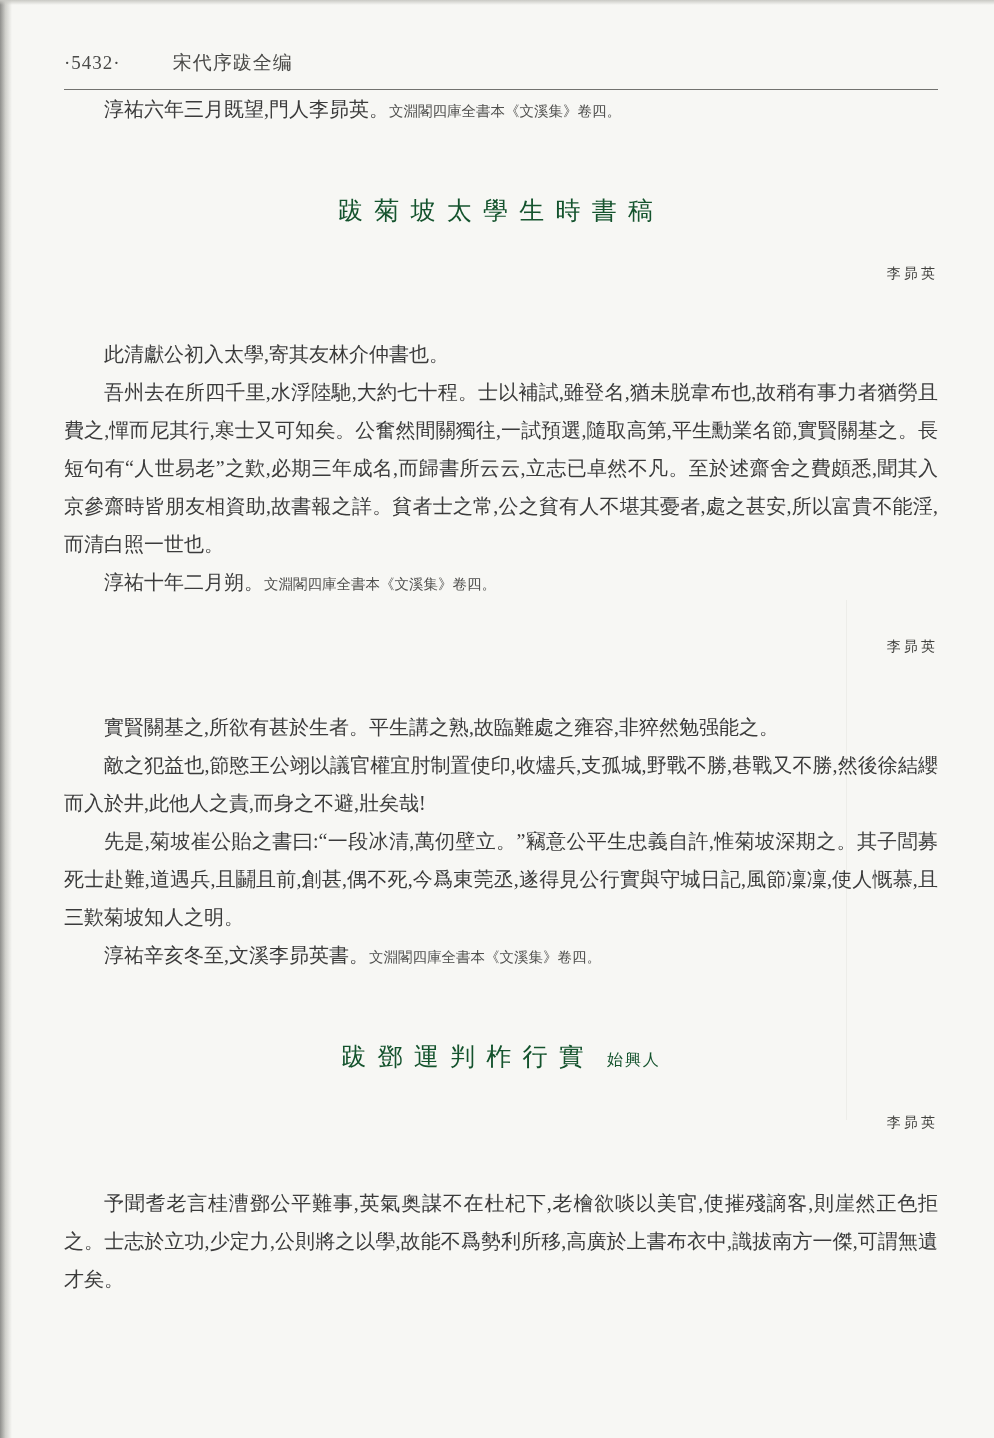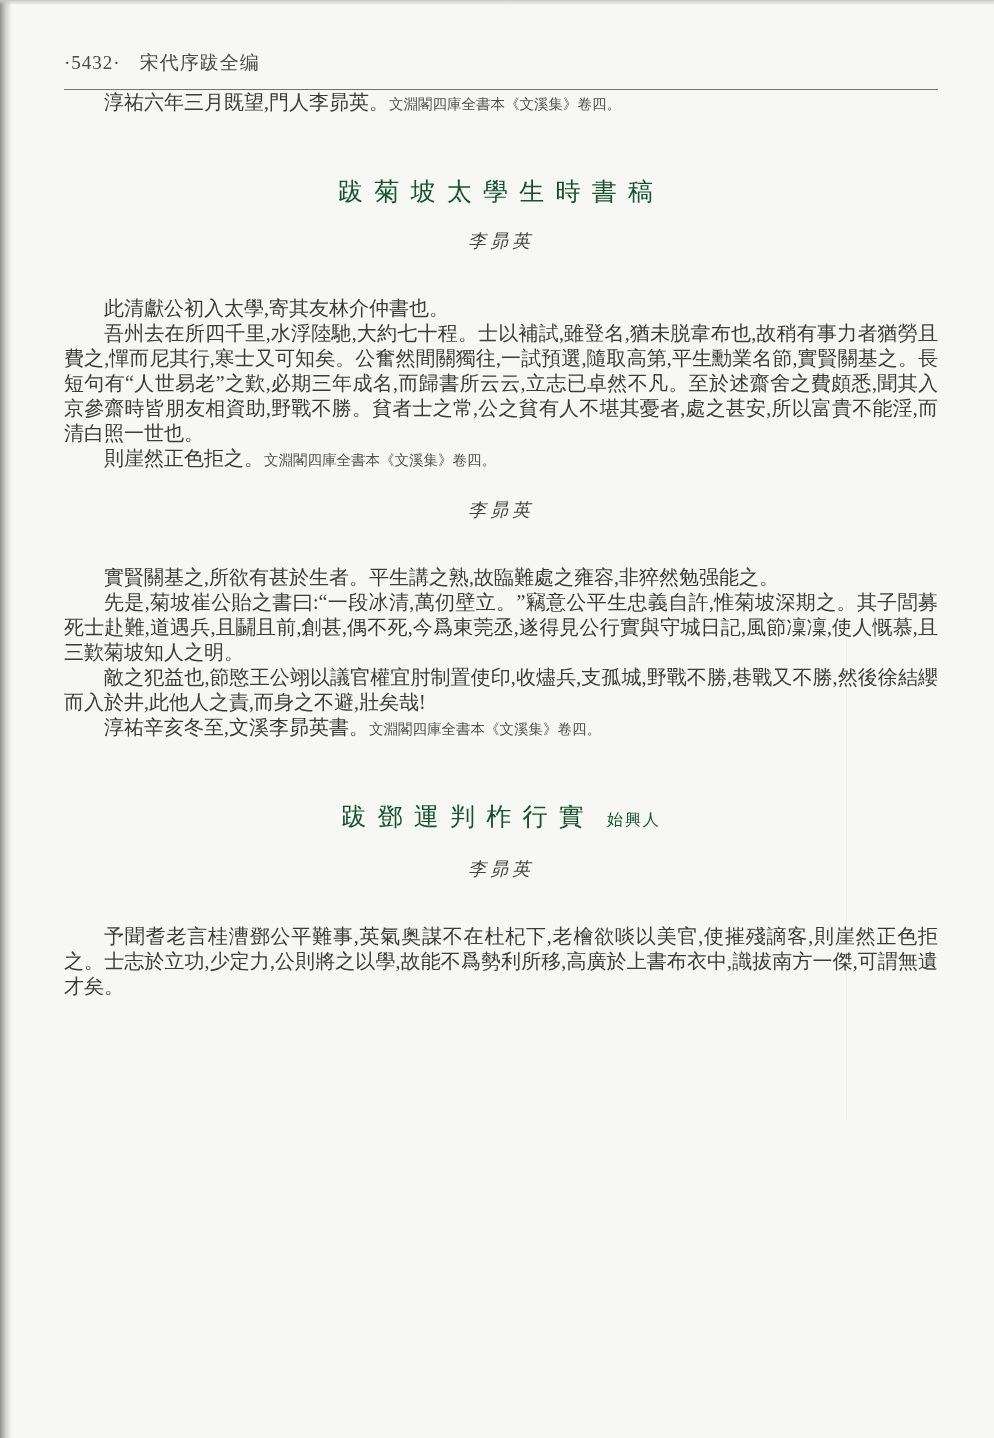--- a/index.html
+++ b/index.html
@@ -20,50 +20,49 @@
     position: absolute; left: 0; top: 0; right: 0; height: 5px;
     background: linear-gradient(to bottom, #c9c9c4, rgba(247,247,244,0));
   }
   .scan-crease {
     position: absolute; left: 846px; top: 600px; height: 520px; width: 1px;
     background: rgba(80,80,70,0.06);
   }
   .page { position: relative; padding: 50px 56px 0 64px; }
 
   .header {
-    display: flex; align-items: baseline; gap: 19px;
+    display: flex; align-items: baseline; gap: 52px;
     font-size: 19px; color: #4a4a48; letter-spacing: 1px;
   }
   .rule {
     border: none; border-top: 1.6px solid #72726f;
     margin: 13px 0 0 0;
   }
 
-  .body-text { font-size: 20px; line-height: 25px; text-align: justify; }
+  .body-text { font-size: 20px; line-height: 38px; text-align: justify; }
   .body-text p { margin: 0; text-indent: 2em; }
   .leading-line { margin-top: 26px; }
 
   .cite { font-size: 14.5px; color: #50504e; }
 
   .section-title {
     text-align: center;
     font-size: 25px;
     letter-spacing: 0.45em;
     color: #14532d;
     margin-top: 62px;
     white-space: nowrap;
   }
   .title-note { font-size: 16px; letter-spacing: 0.12em; margin-left: 12px; }
   .author {
-    text-align: center;
-    font-size: 18px;
+    text-align: right;
+    font-size: 14px;
     letter-spacing: 0.22em;
     color: #42423f;
     margin-top: 25px;
-    font-style: italic;
   }
   .section-body { margin-top: 42px; }
 </style>
 </head>
 <body>
 
 <div class="scan-edge-left"></div>
 <div class="scan-edge-top"></div>
 <div class="scan-crease"></div>
 
@@ -81,33 +80,33 @@
       <span>淳祐六年三月既望,門人李昴英。</span><span class="cite">文淵閣四庫全書本《文溪集》卷四。</span>
     </p>
 
     <div>
       <div class="section-title">
         <span>跋菊坡太學生時書稿</span>
       </div>
       <div class="author">李昴英</div>
       <div class="section-body">
         <p>此清獻公初入太學,寄其友林介仲書也。</p>
-        <p>吾州去在所四千里,水浮陸馳,大約七十程。士以補試,雖登名,猶未脱韋布也,故稍有事力者猶勞且費之,憚而尼其行,寒士又可知矣。公奮然間關獨往,一試預選,隨取高第,平生勳業名節,實賢關基之。長短句有“人世易老”之歎,必期三年成名,而歸書所云云,立志已卓然不凡。至於述齋舍之費頗悉,聞其入京參齋時皆朋友相資助,野戰不勝。貧者士之常,公之貧有人不堪其憂者,處之甚安,所以富貴不能淫,而清白照一世也。</p>
+        <p>吾州去在所四千里,水浮陸馳,大約七十程。士以補試,雖登名,猶未脱韋布也,故稍有事力者猶勞且費之,憚而尼其行,寒士又可知矣。公奮然間關獨往,一試預選,隨取高第,平生勳業名節,實賢關基之。長短句有“人世易老”之歎,必期三年成名,而歸書所云云,立志已卓然不凡。至於述齋舍之費頗悉,聞其入京參齋時皆朋友相資助,故書報之詳。貧者士之常,公之貧有人不堪其憂者,處之甚安,所以富貴不能淫,而清白照一世也。</p>
         <p>
-          <span>則崖然正色拒之。</span><span class="cite">文淵閣四庫全書本《文溪集》卷四。</span>
+          <span>淳祐十年二月朔。</span><span class="cite">文淵閣四庫全書本《文溪集》卷四。</span>
         </p>
       </div>
     </div>
 
     <div>
       <div class="author">李昴英</div>
       <div class="section-body">
         <p>實賢關基之,所欲有甚於生者。平生講之熟,故臨難處之雍容,非猝然勉强能之。</p>
+        <p>敵之犯益也,節愍王公翊以議官權宜肘制置使印,收燼兵,支孤城,野戰不勝,巷戰又不勝,然後徐結纓而入於井,此他人之責,而身之不避,壯矣哉!</p>
         <p>先是,菊坡崔公貽之書曰:“一段冰清,萬仞壁立。”竊意公平生忠義自許,惟菊坡深期之。其子閭募死士赴難,道遇兵,且鬭且前,創甚,偶不死,今爲東莞丞,遂得見公行實與守城日記,風節凜凜,使人慨慕,且三歎菊坡知人之明。</p>
-        <p>敵之犯益也,節愍王公翊以議官權宜肘制置使印,收燼兵,支孤城,野戰不勝,巷戰又不勝,然後徐結纓而入於井,此他人之責,而身之不避,壯矣哉!</p>
         <p>
           <span>淳祐辛亥冬至,文溪李昴英書。</span><span class="cite">文淵閣四庫全書本《文溪集》卷四。</span>
         </p>
       </div>
     </div>
 
     <div>
       <div class="section-title">
         <span>跋鄧運判柞行實</span><span class="title-note">始興人</span>
       </div>

